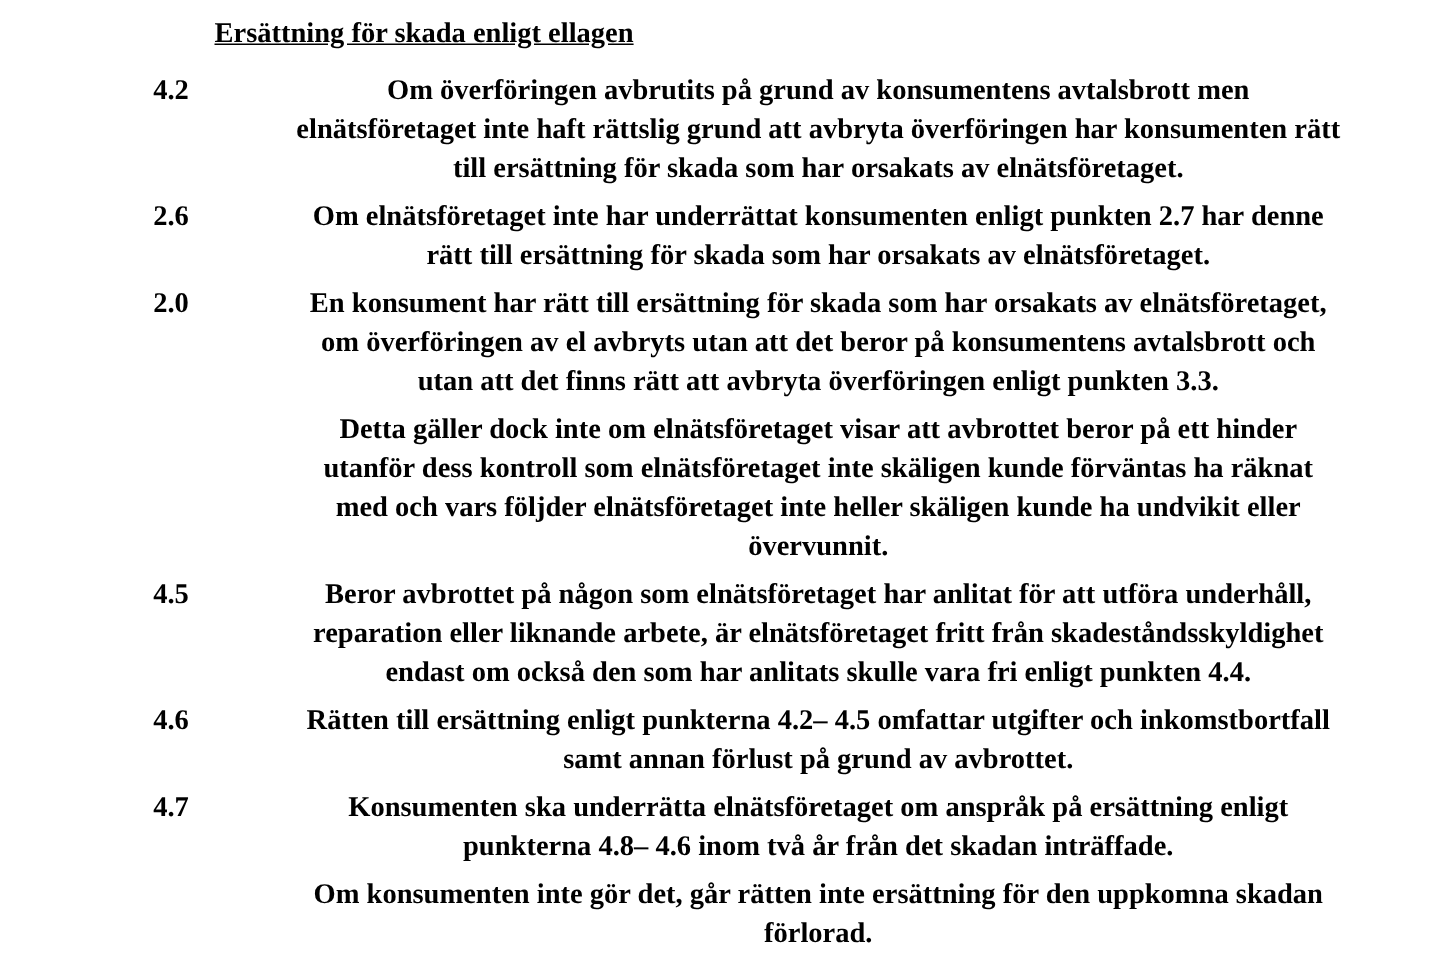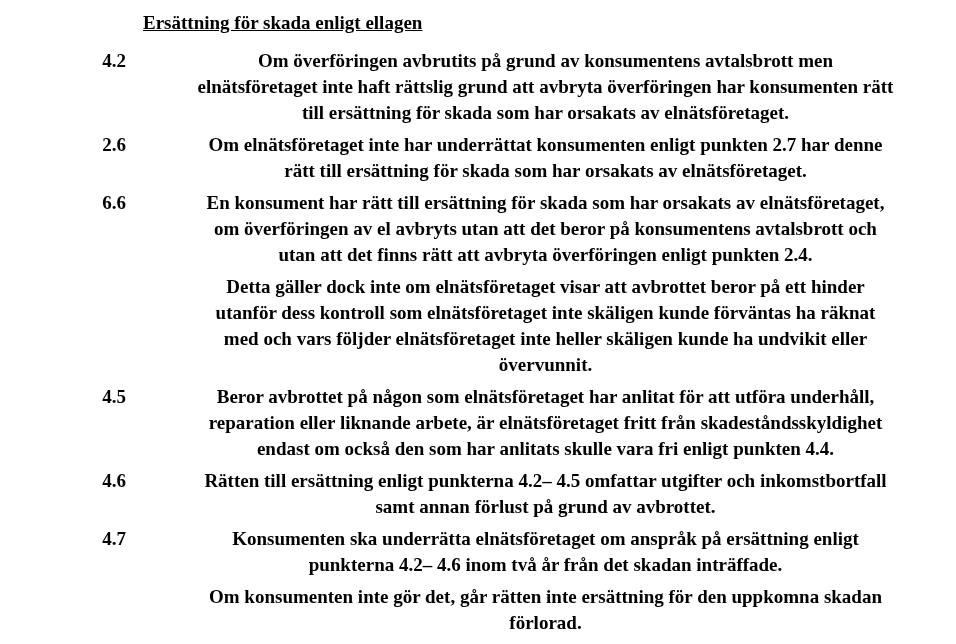--- a/index.html
+++ b/index.html
@@ -56,24 +56,24 @@
 till ersättning för skada som har orsakats av elnätsföretaget.</div>
   </div>
 
   <div class="section">
     <div class="section-number">2.6</div>
     <div class="section-text">Om elnätsföretaget inte har underrättat konsumenten enligt punkten 2.7 har denne
 rätt till ersättning för skada som har orsakats av elnätsföretaget.</div>
   </div>
 
   <div class="section">
-    <div class="section-number">6.6</div>
+    <div class="section-number">2.0</div>
     <div class="section-text">En konsument har rätt till ersättning för skada som har orsakats av elnätsföretaget,
 om överföringen av el avbryts utan att det beror på konsumentens avtalsbrott och
-utan att det finns rätt att avbryta överföringen enligt punkten 2.4.</div>
+utan att det finns rätt att avbryta överföringen enligt punkten 3.3.</div>
   </div>
 
   <div class="section">
     <div class="section-number"></div>
     <div class="section-text">Detta gäller dock inte om elnätsföretaget visar att avbrottet beror på ett hinder
 utanför dess kontroll som elnätsföretaget inte skäligen kunde förväntas ha räknat
 med och vars följder elnätsföretaget inte heller skäligen kunde ha undvikit eller
 övervunnit.</div>
   </div>
 
@@ -86,21 +86,21 @@
 
   <div class="section">
     <div class="section-number">4.6</div>
     <div class="section-text">Rätten till ersättning enligt punkterna 4.2– 4.5 omfattar utgifter och inkomstbortfall
 samt annan förlust på grund av avbrottet.</div>
   </div>
 
   <div class="section">
     <div class="section-number">4.7</div>
     <div class="section-text">Konsumenten ska underrätta elnätsföretaget om anspråk på ersättning enligt
-punkterna 4.2– 4.6 inom två år från det skadan inträffade.</div>
+punkterna 4.8– 4.6 inom två år från det skadan inträffade.</div>
   </div>
 
   <div class="section">
     <div class="section-number"></div>
     <div class="section-text">Om konsumenten inte gör det, går rätten inte ersättning för den uppkomna skadan
 förlorad.</div>
   </div>
 
 </div>
 

